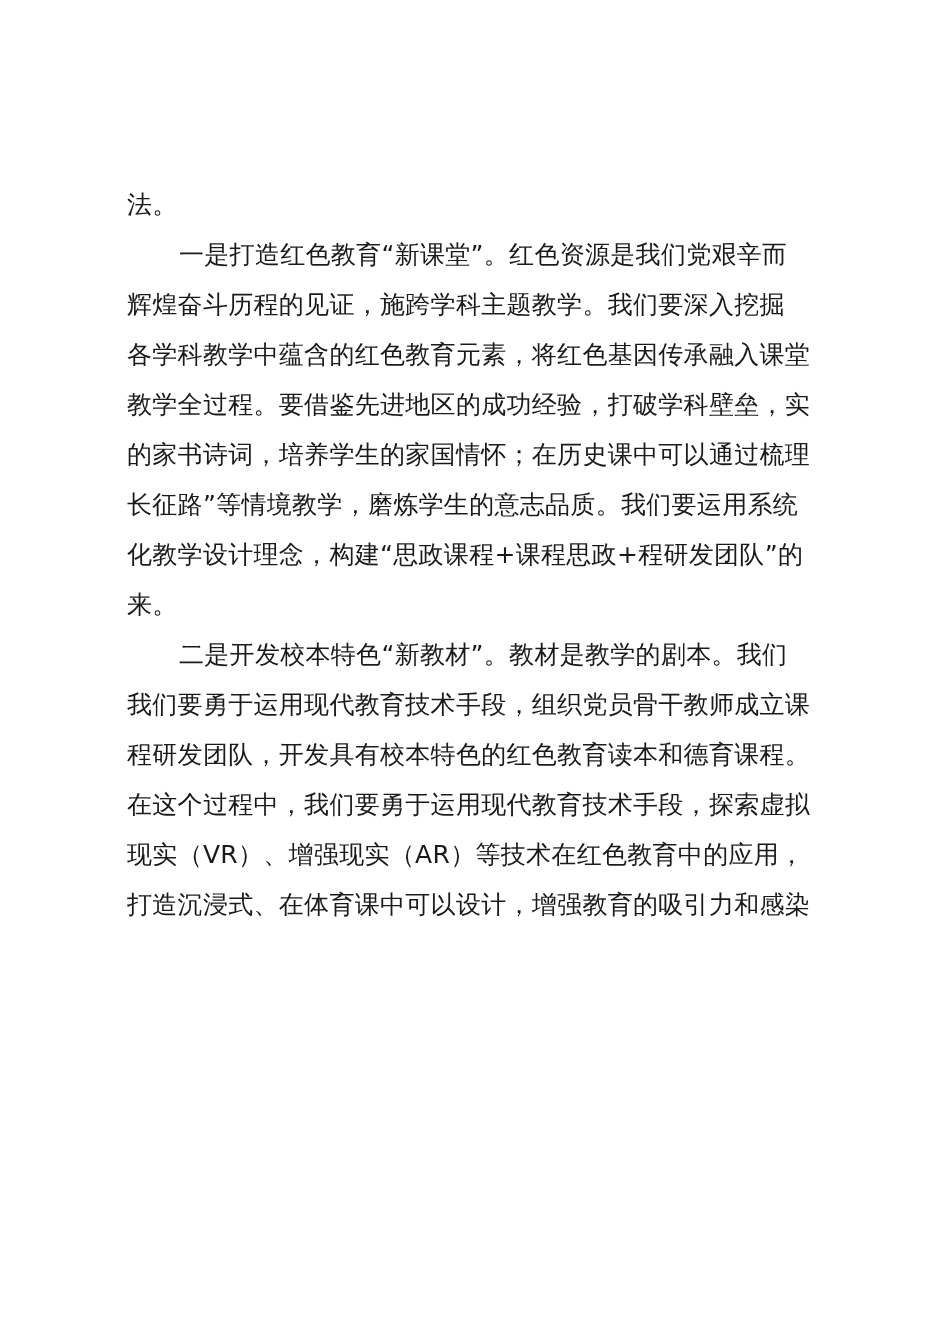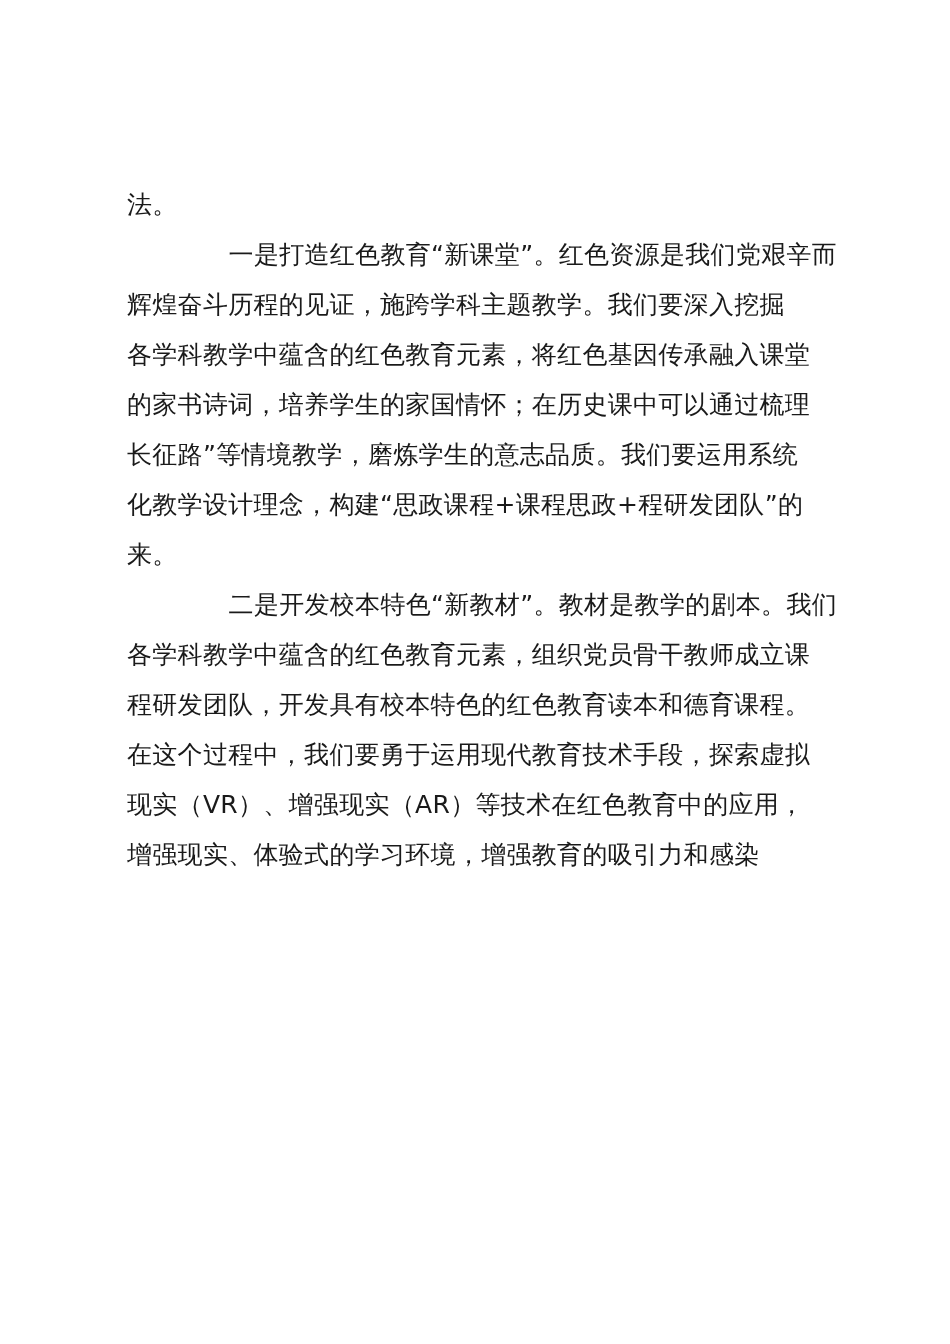--- a/index.html
+++ b/index.html
@@ -23,34 +23,34 @@
       color: #1a1a1a;
     }
     .line {
       height: 50px;
       line-height: 50px;
       white-space: nowrap;
       letter-spacing: 0.3px;
     }
     .indent {
       padding-left: 52px;
-      text-align: right;
     }
   </style>
 </head>
 <body>
 
 <div class="page">
   <div class="line">法。</div>
   <div class="line indent">一是打造红色教育“新课堂”。红色资源是我们党艰辛而</div>
   <div class="line">辉煌奋斗历程的见证，施跨学科主题教学。我们要深入挖掘</div>
   <div class="line">各学科教学中蕴含的红色教育元素，将红色基因传承融入课堂</div>
+  <div class="line">教学全过程。要借鉴先进地区的成功经验，打破学科壁垒，实</div>
   <div class="line">的家书诗词，培养学生的家国情怀；在历史课中可以通过梳理</div>
   <div class="line">长征路”等情境教学，磨炼学生的意志品质。我们要运用系统</div>
   <div class="line">化教学设计理念，构建“思政课程+课程思政+程研发团队”的</div>
   <div class="line">来。</div>
   <div class="line indent">二是开发校本特色“新教材”。教材是教学的剧本。我们</div>
-  <div class="line">各学科教学中蕴含的红色教育元素，组织党员骨干教师成立课</div>
+  <div class="line">我们要勇于运用现代教育技术手段，组织党员骨干教师成立课</div>
   <div class="line">程研发团队，开发具有校本特色的红色教育读本和德育课程。</div>
   <div class="line">在这个过程中，我们要勇于运用现代教育技术手段，探索虚拟</div>
   <div class="line">现实（VR）、增强现实（AR）等技术在红色教育中的应用，</div>
-  <div class="line">增强现实、体验式的学习环境，增强教育的吸引力和感染</div>
+  <div class="line">打造沉浸式、在体育课中可以设计，增强教育的吸引力和感染</div>
 </div>
 
 </body></html>

